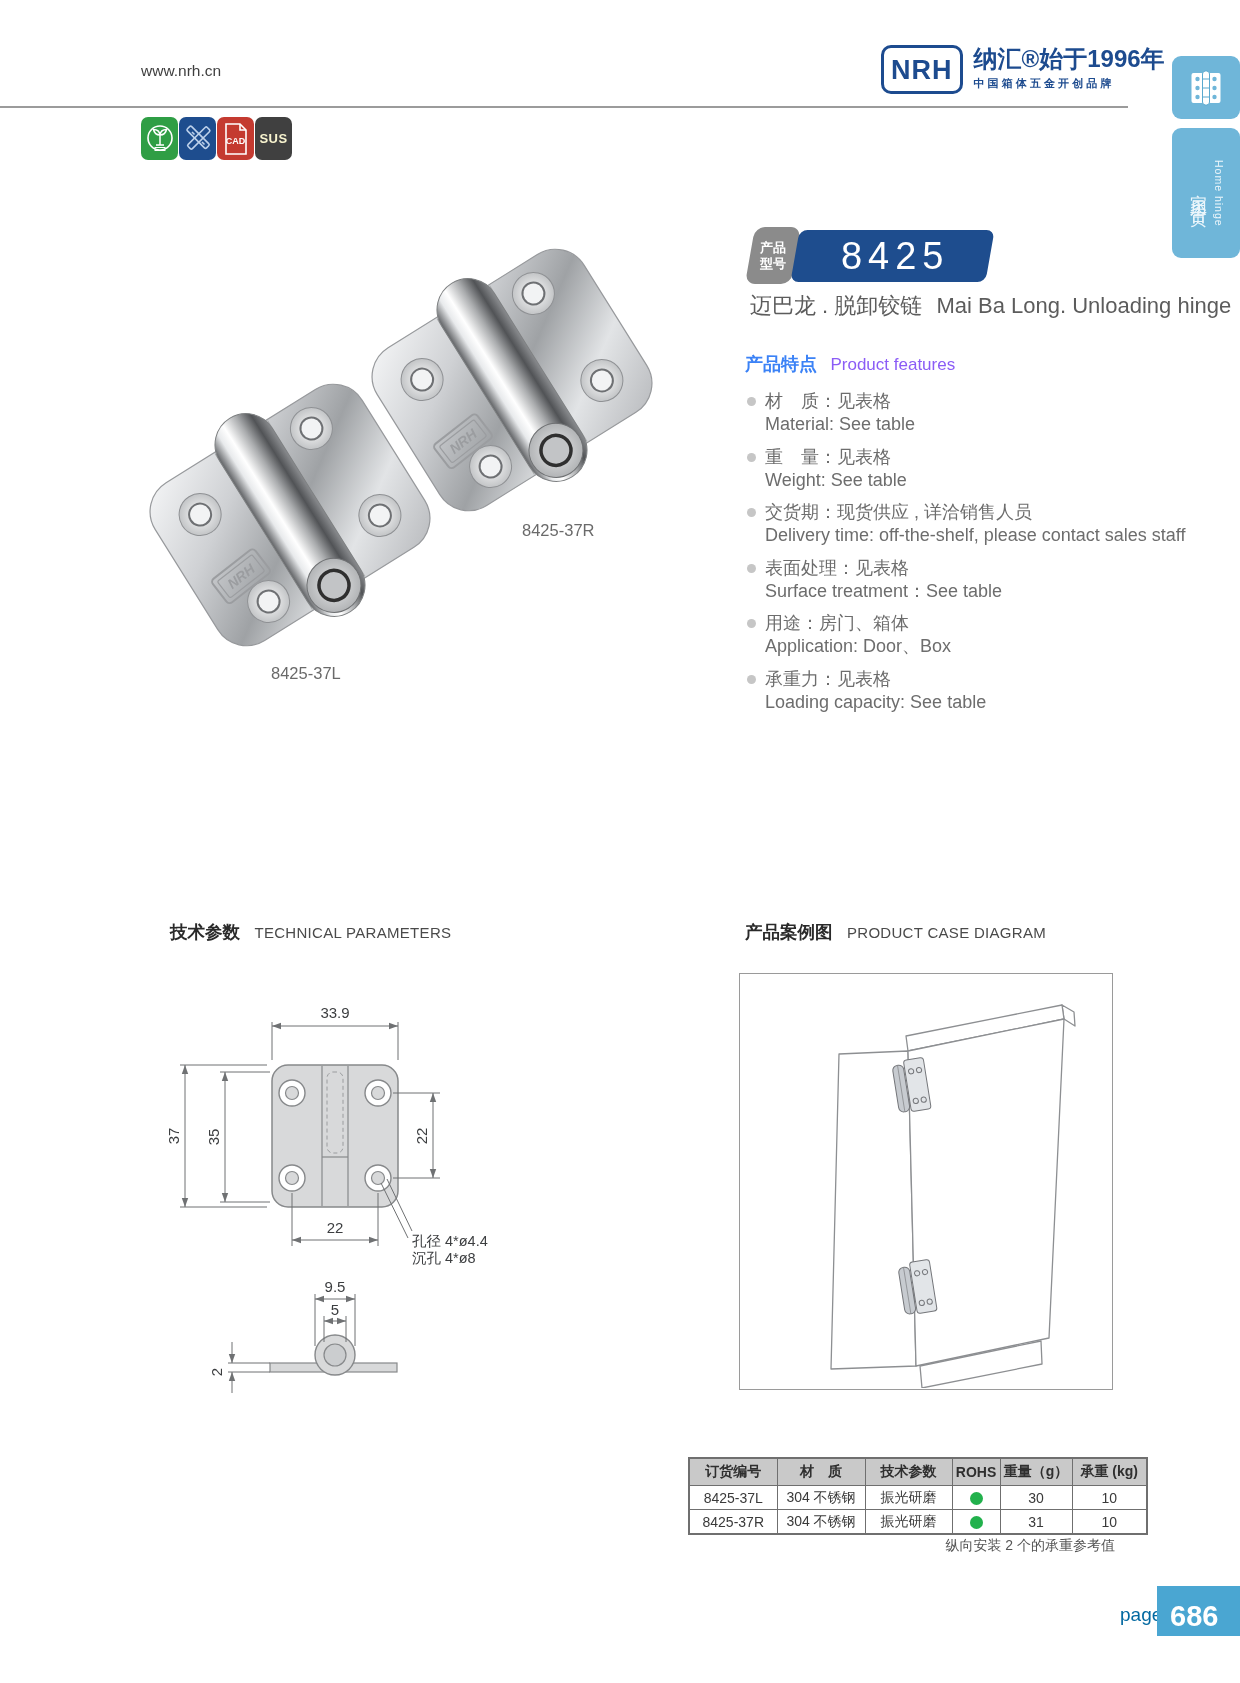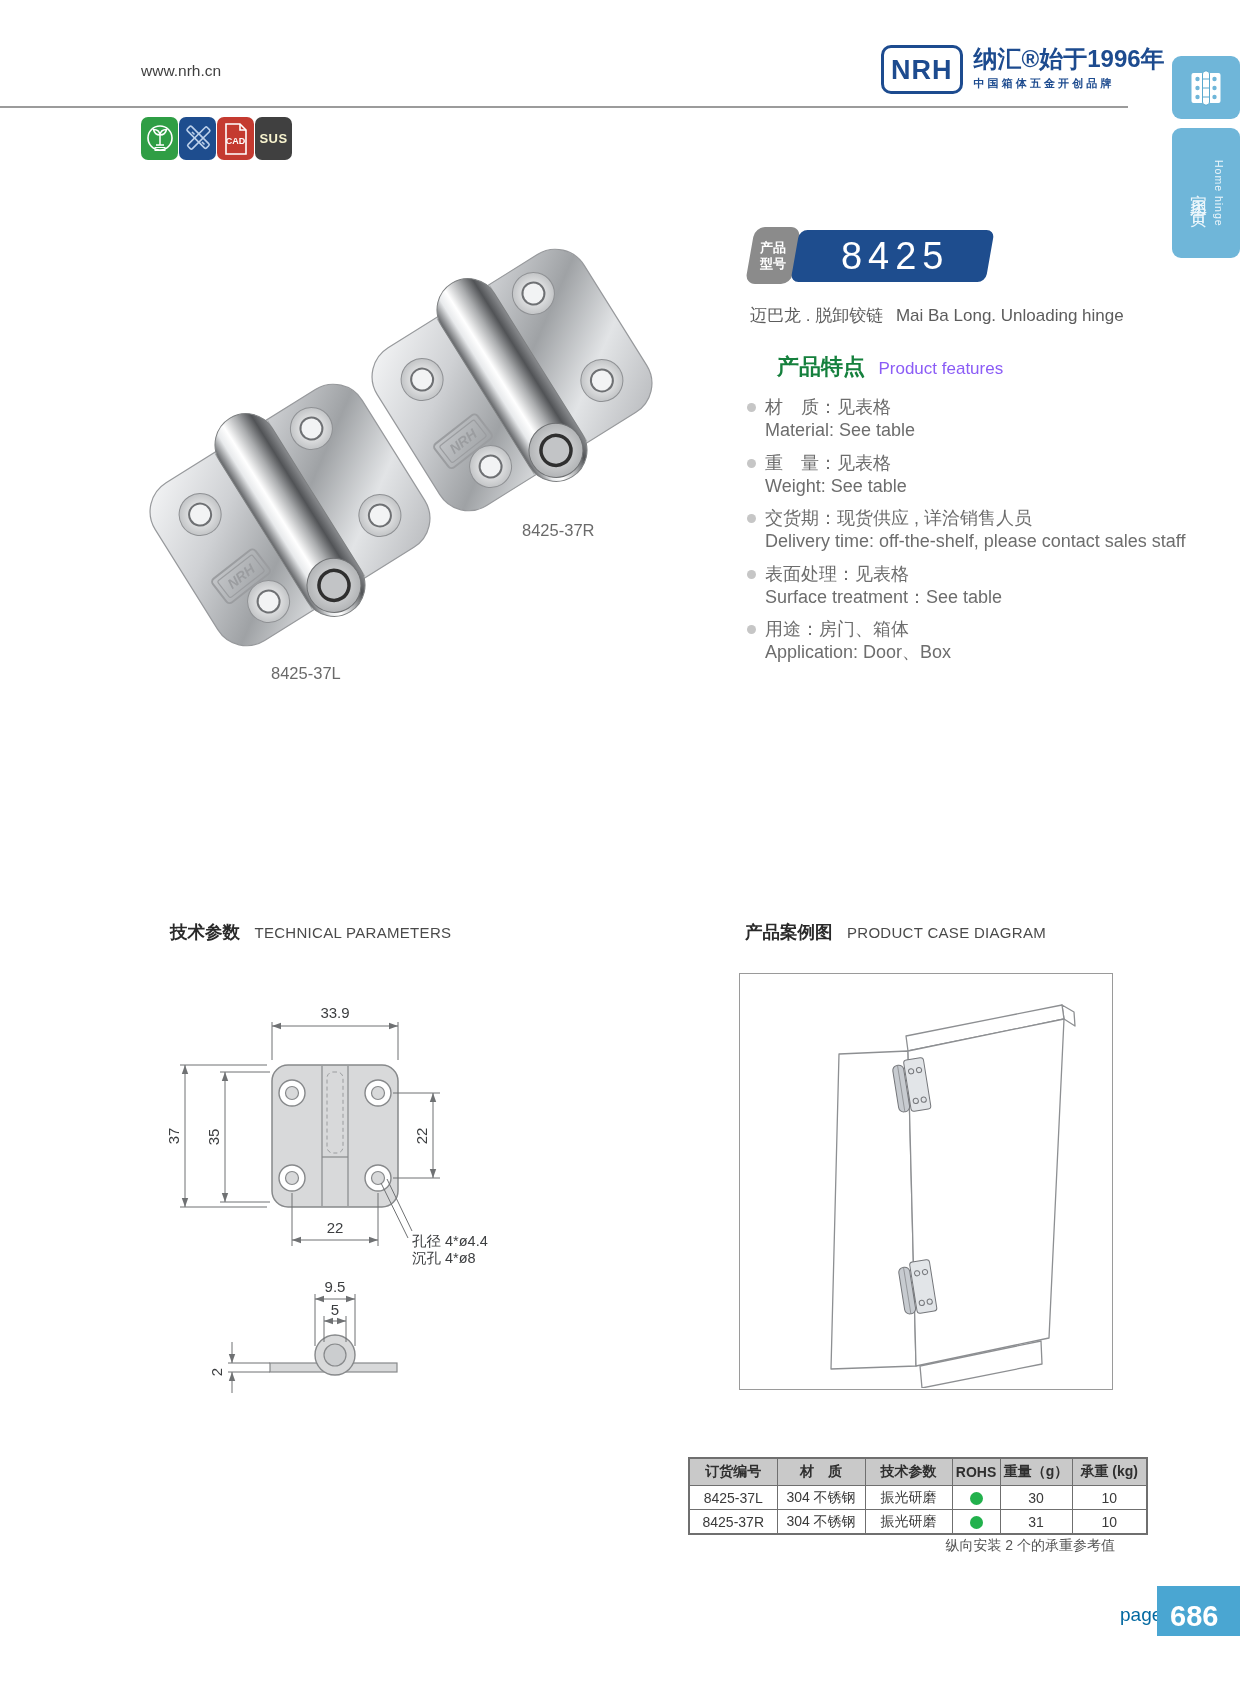--- a/index.html
+++ b/index.html
@@ -29,25 +29,25 @@
   .c-red{background:#c43a30;}
   .c-yellow{background:#404040;}
   .sus-txt{color:#f8f4cf;font-weight:bold;font-size:13px;letter-spacing:.5px;}
   
   .model-badge{position:absolute;left:750px;top:227px;width:46px;height:57px;background:#8b8b8b;
                border-radius:10px;transform:skewX(-10deg);display:flex;align-items:center;justify-content:center;}
   .model-badge .inner{transform:skewX(10deg);color:#fff;font-size:13px;line-height:16px;font-weight:bold;text-align:center;}
   .model-banner{position:absolute;left:795px;top:230px;width:195px;height:52px;background:#1e4d8e;
                 border-radius:8px;transform:skewX(-10deg);display:flex;align-items:center;justify-content:center;}
   .model-banner .inner{transform:skewX(10deg);color:#fff;font-size:38px;letter-spacing:6px;padding-left:6px;}
-  .product-name{position:absolute;left:750px;top:304px;font-size:17px;color:#5c5c5c;white-space:nowrap;}
+  .product-name{position:absolute;left:750px;top:291px;font-size:22px;color:#5c5c5c;white-space:nowrap;}
   .product-name .en{margin-left:8px;}
   
   .features{position:absolute;left:745px;top:352px;width:470px;}
-  .f-title .zh{font-size:22px;font-weight:bold;color:#15803d;margin-left:32px;}
+  .f-title .zh{font-size:18px;font-weight:bold;color:#3b82f6;}
   .f-title .en{font-size:17px;color:#8b5cf6;margin-left:9px;text-align:right;}
   .features ul{list-style:none;margin:14px 0 0;padding:0;}
   .features li{display:flex;margin-bottom:9.5px;}
   .bullet{width:9px;height:9px;border-radius:50%;background:#c6c6c6;margin:7px 9px 0 2px;flex:none;}
   .f-zh,.f-en{font-size:18px;color:#6d6d6d;line-height:23px;white-space:nowrap;}
   
   .photo-label{position:absolute;font-size:16.5px;color:#6a6a6a;}
   .lab-r{left:522px;top:521px;}
   .lab-l{left:271px;top:664px;}
   .photos{position:absolute;left:130px;top:230px;}
@@ -188,20 +188,27 @@
         <div>
             <div class="f-zh">表面处理：见表格</div>
              <div class="f-en">Surface treatment：See table</div>
           </div>
         </li>
       <li>
           <span class="bullet"></span>
         <div>
             <div class="f-zh">用途：房门、箱体</div>
              <div class="f-en">Application: Door、Box</div>
+          </div>
+        </li>
+      <li>
+          <span class="bullet"></span>
+        <div>
+            <div class="f-zh">承重力：见表格</div>
+             <div class="f-en">Loading capacity: See table</div>
           </div>
         </li>
     </ul>
   </div>
 
   <svg class="photos" width="560" height="440" viewBox="0 0 560 440">
     <defs>
       <linearGradient id="pg" x1="0" y1="0" x2="0.9" y2="1">
         <stop offset="0" stop-color="#f6f7f8"></stop>
           <stop offset="0.3" stop-color="#cfd1d4"></stop>

